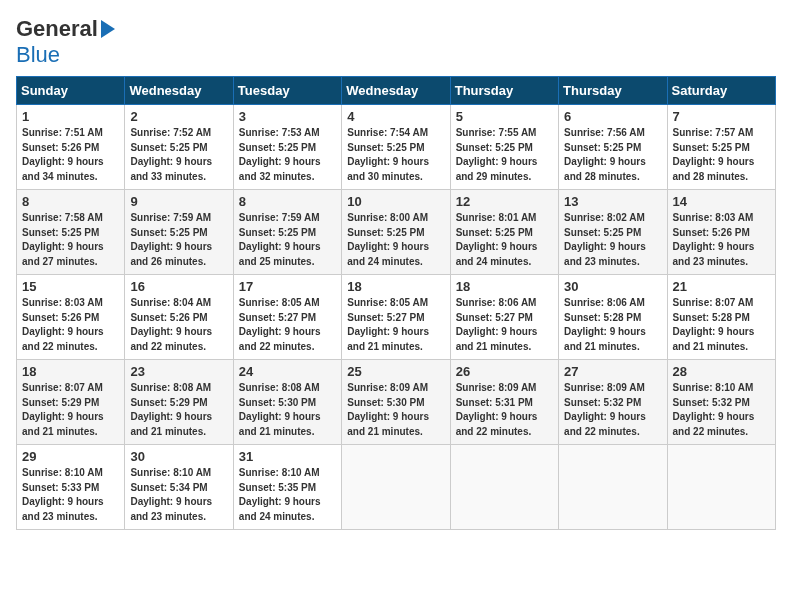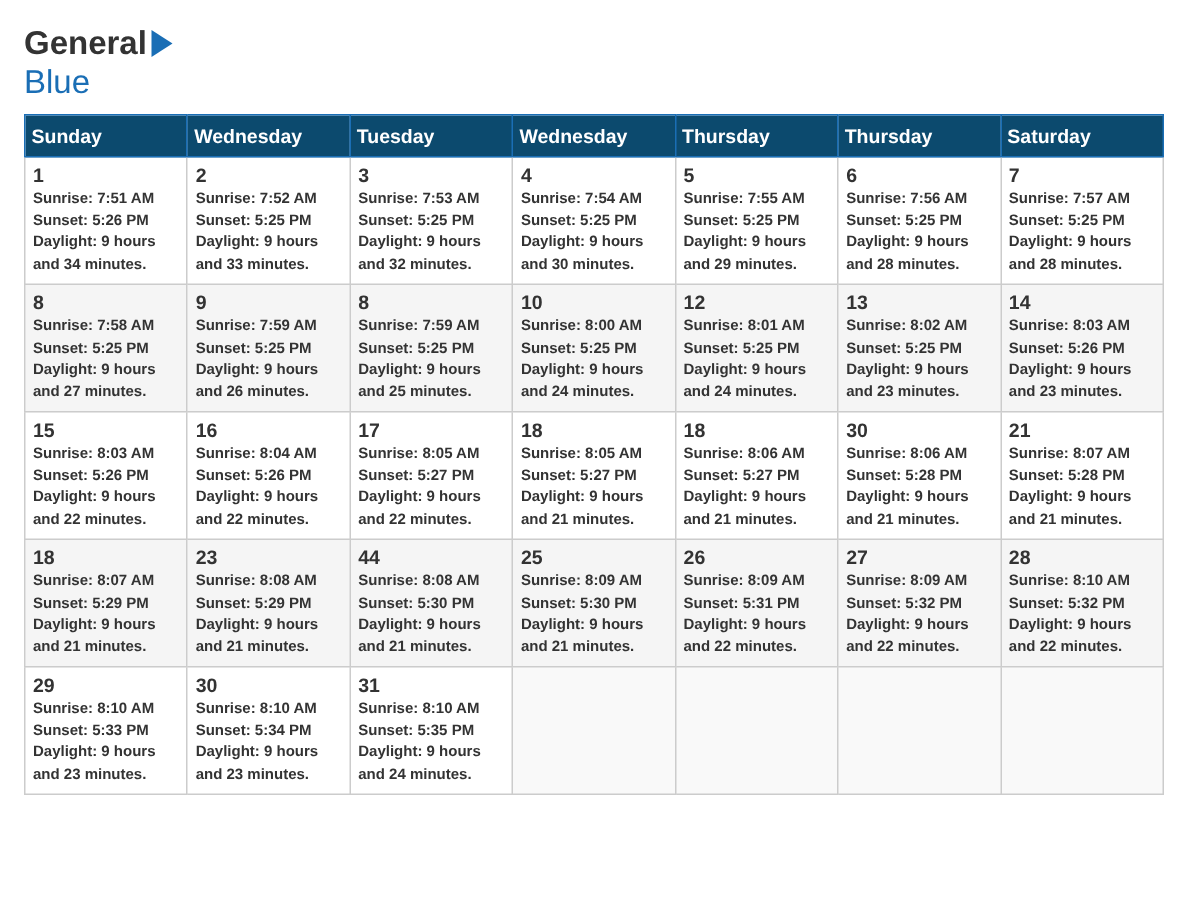--- a/index.html
+++ b/index.html
@@ -208,21 +208,21 @@
       <tr>
         <td>
           <span class="day-num">18</span>
           <div class="day-info">Sunrise: 8:07 AM<br>Sunset: 5:29 PM<br>Daylight: 9 hours and 21 minutes.</div>
         </td>
         <td>
           <span class="day-num">23</span>
           <div class="day-info">Sunrise: 8:08 AM<br>Sunset: 5:29 PM<br>Daylight: 9 hours and 21 minutes.</div>
         </td>
         <td>
-          <span class="day-num">44</span>
+          <span class="day-num">24</span>
           <div class="day-info">Sunrise: 8:08 AM<br>Sunset: 5:30 PM<br>Daylight: 9 hours and 21 minutes.</div>
         </td>
         <td>
           <span class="day-num">25</span>
           <div class="day-info">Sunrise: 8:09 AM<br>Sunset: 5:30 PM<br>Daylight: 9 hours and 21 minutes.</div>
         </td>
         <td>
           <span class="day-num">26</span>
           <div class="day-info">Sunrise: 8:09 AM<br>Sunset: 5:31 PM<br>Daylight: 9 hours and 22 minutes.</div>
         </td>

